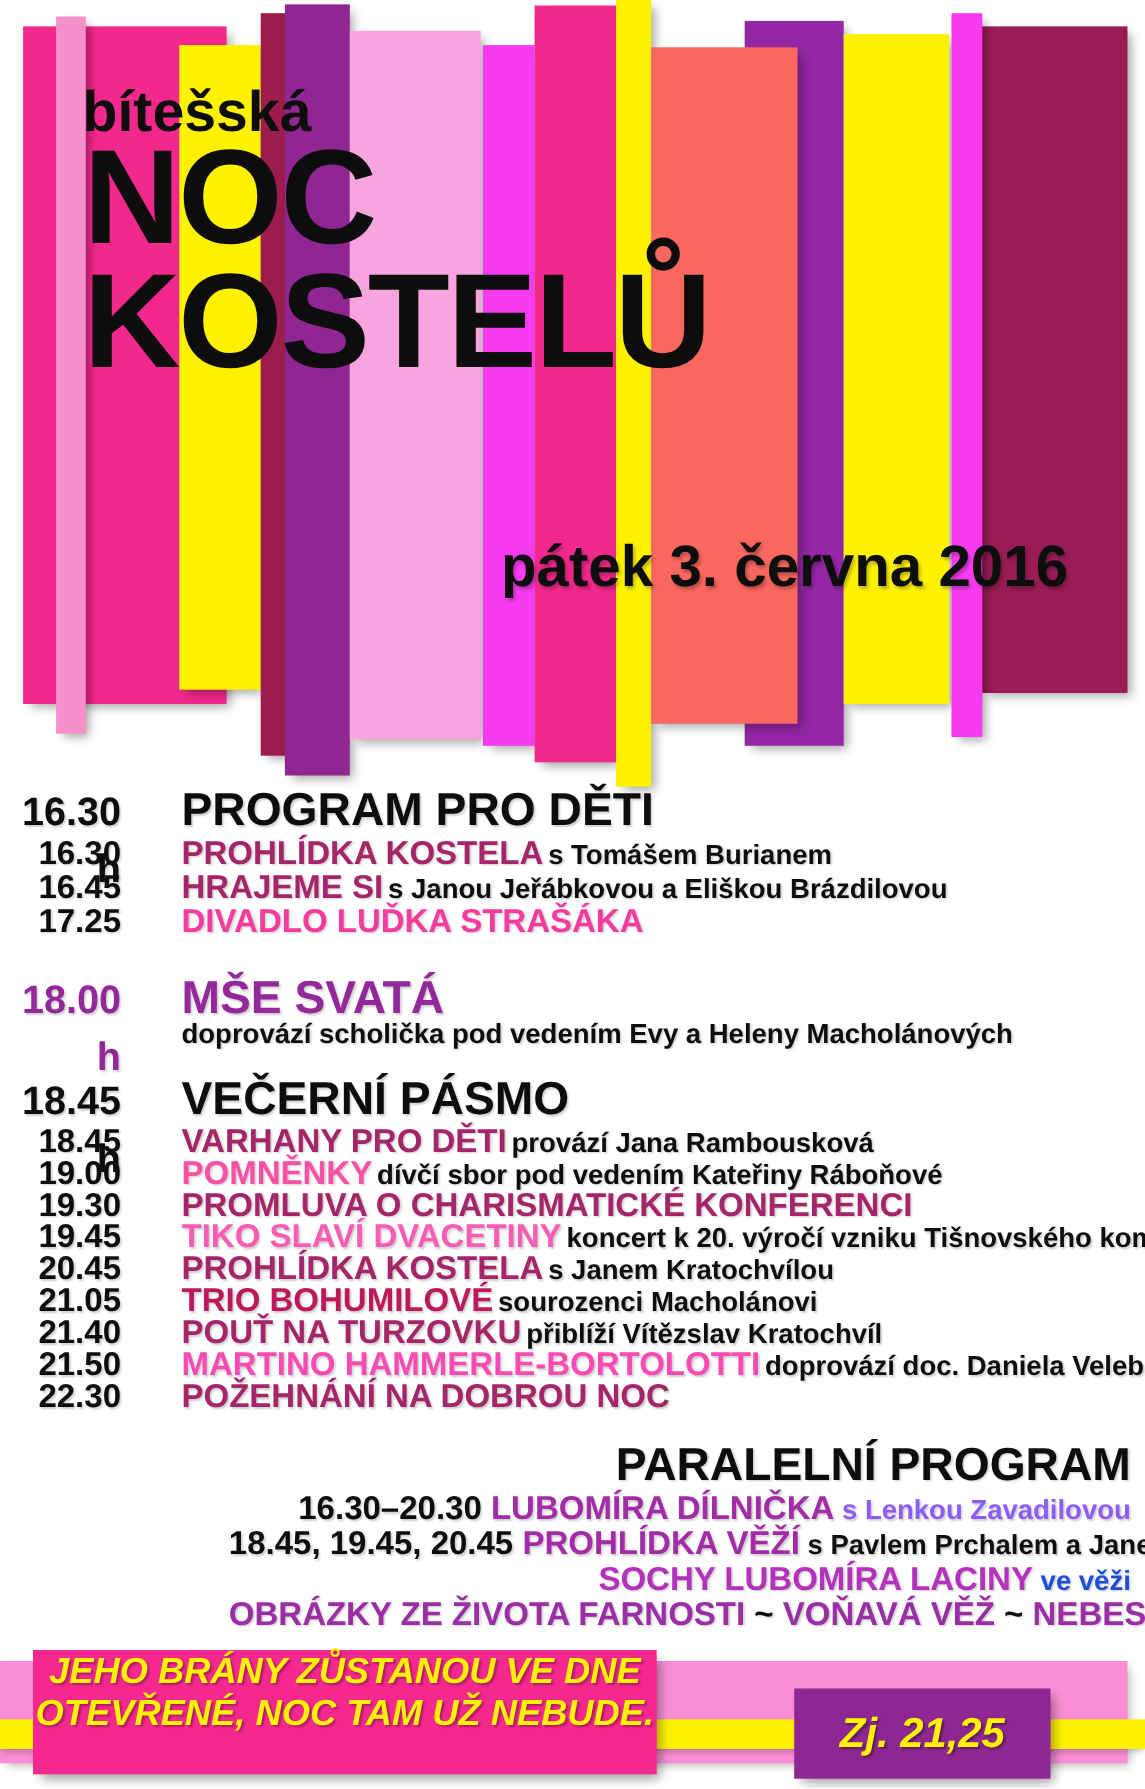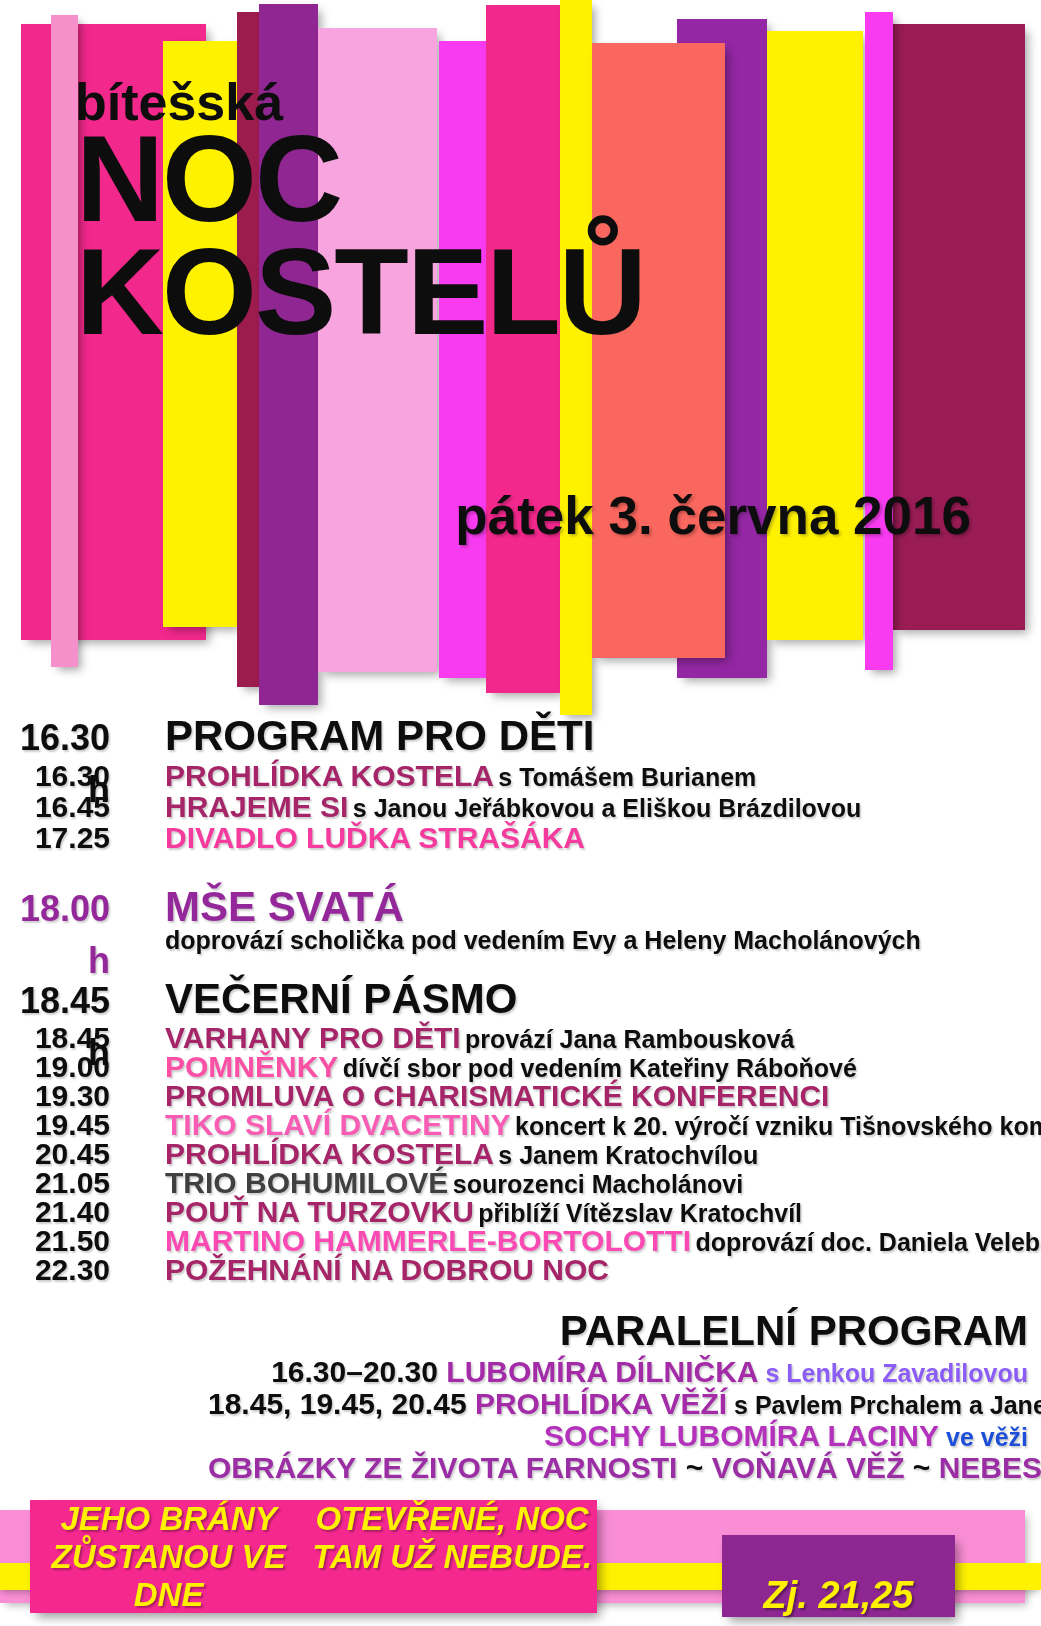--- a/index.html
+++ b/index.html
@@ -44,21 +44,21 @@
   .pline .title  { font-size:30px; }
   .pline .detail { font-size:25px; }
   
   .band { position:absolute; }
   #pink-band   { left:0; top:1510px; width:1025px; height:93px; z-index:1;
                  box-shadow:4px 4px 8px -2px rgba(0,0,0,0.3); }
   #yellow-band { left:0; top:1563px; width:1041px; height:27px; z-index:2;
                  box-shadow:0 4px 7px -2px rgba(0,0,0,0.3); }
   #quote-box { position:absolute; left:30px; top:1500px; width:567px; height:113px; z-index:3;
                box-shadow:5px 6px 10px -2px rgba(0,0,0,0.4);
-               display:flex; flex-direction:row; text-align:center;
+               display:flex; flex-direction:column; text-align:center;
                font-style:italic; font-size:33px; line-height:38px;
                text-shadow:2px 2px 2px rgba(0,0,0,0.3); }
   #reference-box { position:absolute; left:722px; top:1535px; width:233px; height:82px; z-index:3;
                box-shadow:5px 6px 10px -2px rgba(0,0,0,0.4);
                display:flex; align-items:center; justify-content:center;
                font-style:italic; font-size:38px;
                text-shadow:2px 2px 2px rgba(0,0,0,0.35); }
 </style>
 </head>
 <body>
@@ -139,21 +139,21 @@
           <div class="srow">
             <span class="time">19.45</span>
             <div class="content"><span class="etitle" style="color: rgb(249, 92, 180);">TIKO SLAVÍ DVACETINY</span> <span class="edetail">koncert k 20. výročí vzniku Tišnovského komorního orchestru</span></div>
           </div>
           <div class="srow">
             <span class="time">20.45</span>
             <div class="content"><span class="etitle" style="color: rgb(165, 37, 104);">PROHLÍDKA KOSTELA</span> <span class="edetail">s Janem Kratochvílou</span></div>
           </div>
           <div class="srow">
             <span class="time">21.05</span>
-            <div class="content"><span class="etitle" style="color: #404040;">TRIO BOHUMILOVÉ</span> <span class="edetail">sourozenci Macholánovi</span></div>
+            <div class="content"><span class="etitle" style="color: #be185d;">TRIO BOHUMILOVÉ</span> <span class="edetail">sourozenci Macholánovi</span></div>
           </div>
           <div class="srow">
             <span class="time">21.40</span>
             <div class="content"><span class="etitle" style="color: rgb(165, 37, 104);">POUŤ NA TURZOVKU</span> <span class="edetail">přiblíží Vítězslav Kratochvíl</span></div>
           </div>
           <div class="srow">
             <span class="time">21.50</span>
             <div class="content"><span class="etitle" style="color: rgb(251, 74, 180);">MARTINO HAMMERLE-BORTOLOTTI</span> <span class="edetail">doprovází doc. Daniela Velebová</span></div>
           </div>
           <div class="srow">
@@ -174,17 +174,17 @@
     </div>
 
   <div class="band" id="pink-band" style="background: rgb(250, 142, 214);"></div>
   <div class="band" id="yellow-band" style="background: rgb(255, 242, 0);"></div>
 
   <div id="quote-box" style="background: rgb(245, 40, 143); color: rgb(255, 242, 0);">
     <div>JEHO BRÁNY ZŮSTANOU VE DNE</div>
     <div>OTEVŘENÉ, NOC TAM UŽ NEBUDE.</div>
   </div>
 
-  <div id="reference-box" style="background: rgb(142, 39, 145); color: rgb(255, 242, 0); align-items: flex-end;">
+  <div id="reference-box" style="background: rgb(142, 39, 145); color: rgb(255, 242, 0);">
     <span>Zj. 21,25</span>
   </div>
 
 </div>
 
 </body></html>

